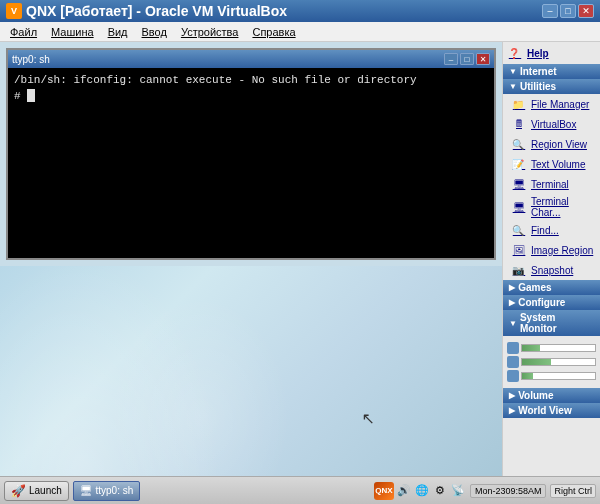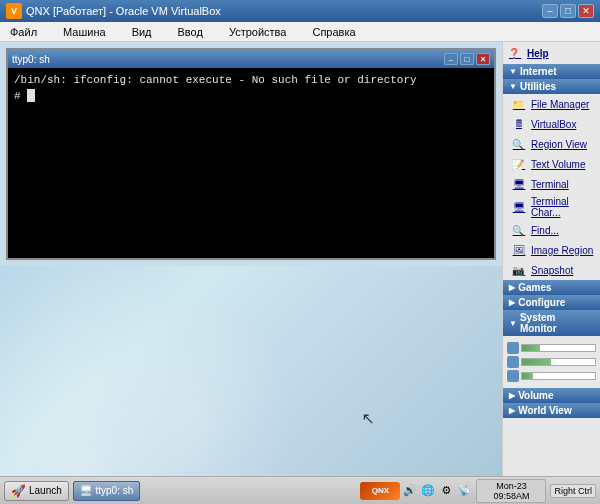--- a/index.html
+++ b/index.html
@@ -11,34 +11,35 @@
       color: white;
       height: 22px;
       display: flex;
       align-items: center;
       justify-content: space-between;
       padding: 0 6px;
       user-select: none;
     }
     .title-bar-left { display: flex; align-items: center; gap: 4px; }
     .title-bar-icon { width: 16px; height: 16px; background: #ff8c00; border-radius: 2px; font-size: 9px; display: flex; align-items: center; justify-content: center; color: white; font-weight: bold; }
-    .title-bar-text { font-size: 11px; font-weight: normal; }
+    .title-bar-text { font-size: 14px; font-weight: bold; }
     .title-bar-controls { display: flex; gap: 2px; }
     .title-btn { width: 16px; height: 14px; background: #5a8cc0; border: 1px solid #8ab0d8; border-radius: 2px; cursor: pointer; display: flex; align-items: center; justify-content: center; font-size: 9px; color: white; }
     .title-btn.close { background: #c04040; }
 
     
     .menu-bar {
       background: #f0f0f0;
       border-bottom: 1px solid #ccc;
       height: 20px;
       display: flex;
       align-items: center;
       padding: 0 4px;
-      gap: 14px;
+      gap: 2px;
+      text-decoration: underline;
     }
     .menu-item {
       padding: 2px 6px;
       cursor: pointer;
       font-size: 11px;
       border-radius: 2px;
     }
 
     
     .main-layout {
@@ -226,35 +227,35 @@
       height: 20px;
     }
     .taskbar-right {
       display: flex;
       align-items: center;
       gap: 4px;
       font-size: 10px;
     }
     .clock-area {
       display: flex;
-      flex-direction: column;
+      flex-direction: row;
       align-items: center;
       font-size: 9px;
       background: #d0d0d0;
       border: 1px solid #aaa;
-      padding: 1px 16px;
+      padding: 1px 4px;
       border-radius: 2px;
     }
     .tray-icons { display: flex; gap: 2px; align-items: center; }
     .tray-icon { width: 16px; height: 16px; display: flex; align-items: center; justify-content: center; font-size: 11px; cursor: pointer; }
     .right-ctrl { font-size: 9px; background: #e0e0e0; border: 1px solid #aaa; padding: 1px 3px; border-radius: 2px; }
 
     
     .qnx-logo {
-      width: 40px;
+      width: 20px;
       height: 18px;
       background: linear-gradient(135deg, #c04000, #ff8020);
       border-radius: 3px;
       display: flex;
       align-items: center;
       justify-content: center;
       font-size: 8px;
       font-weight: bold;
       color: white;
     }

